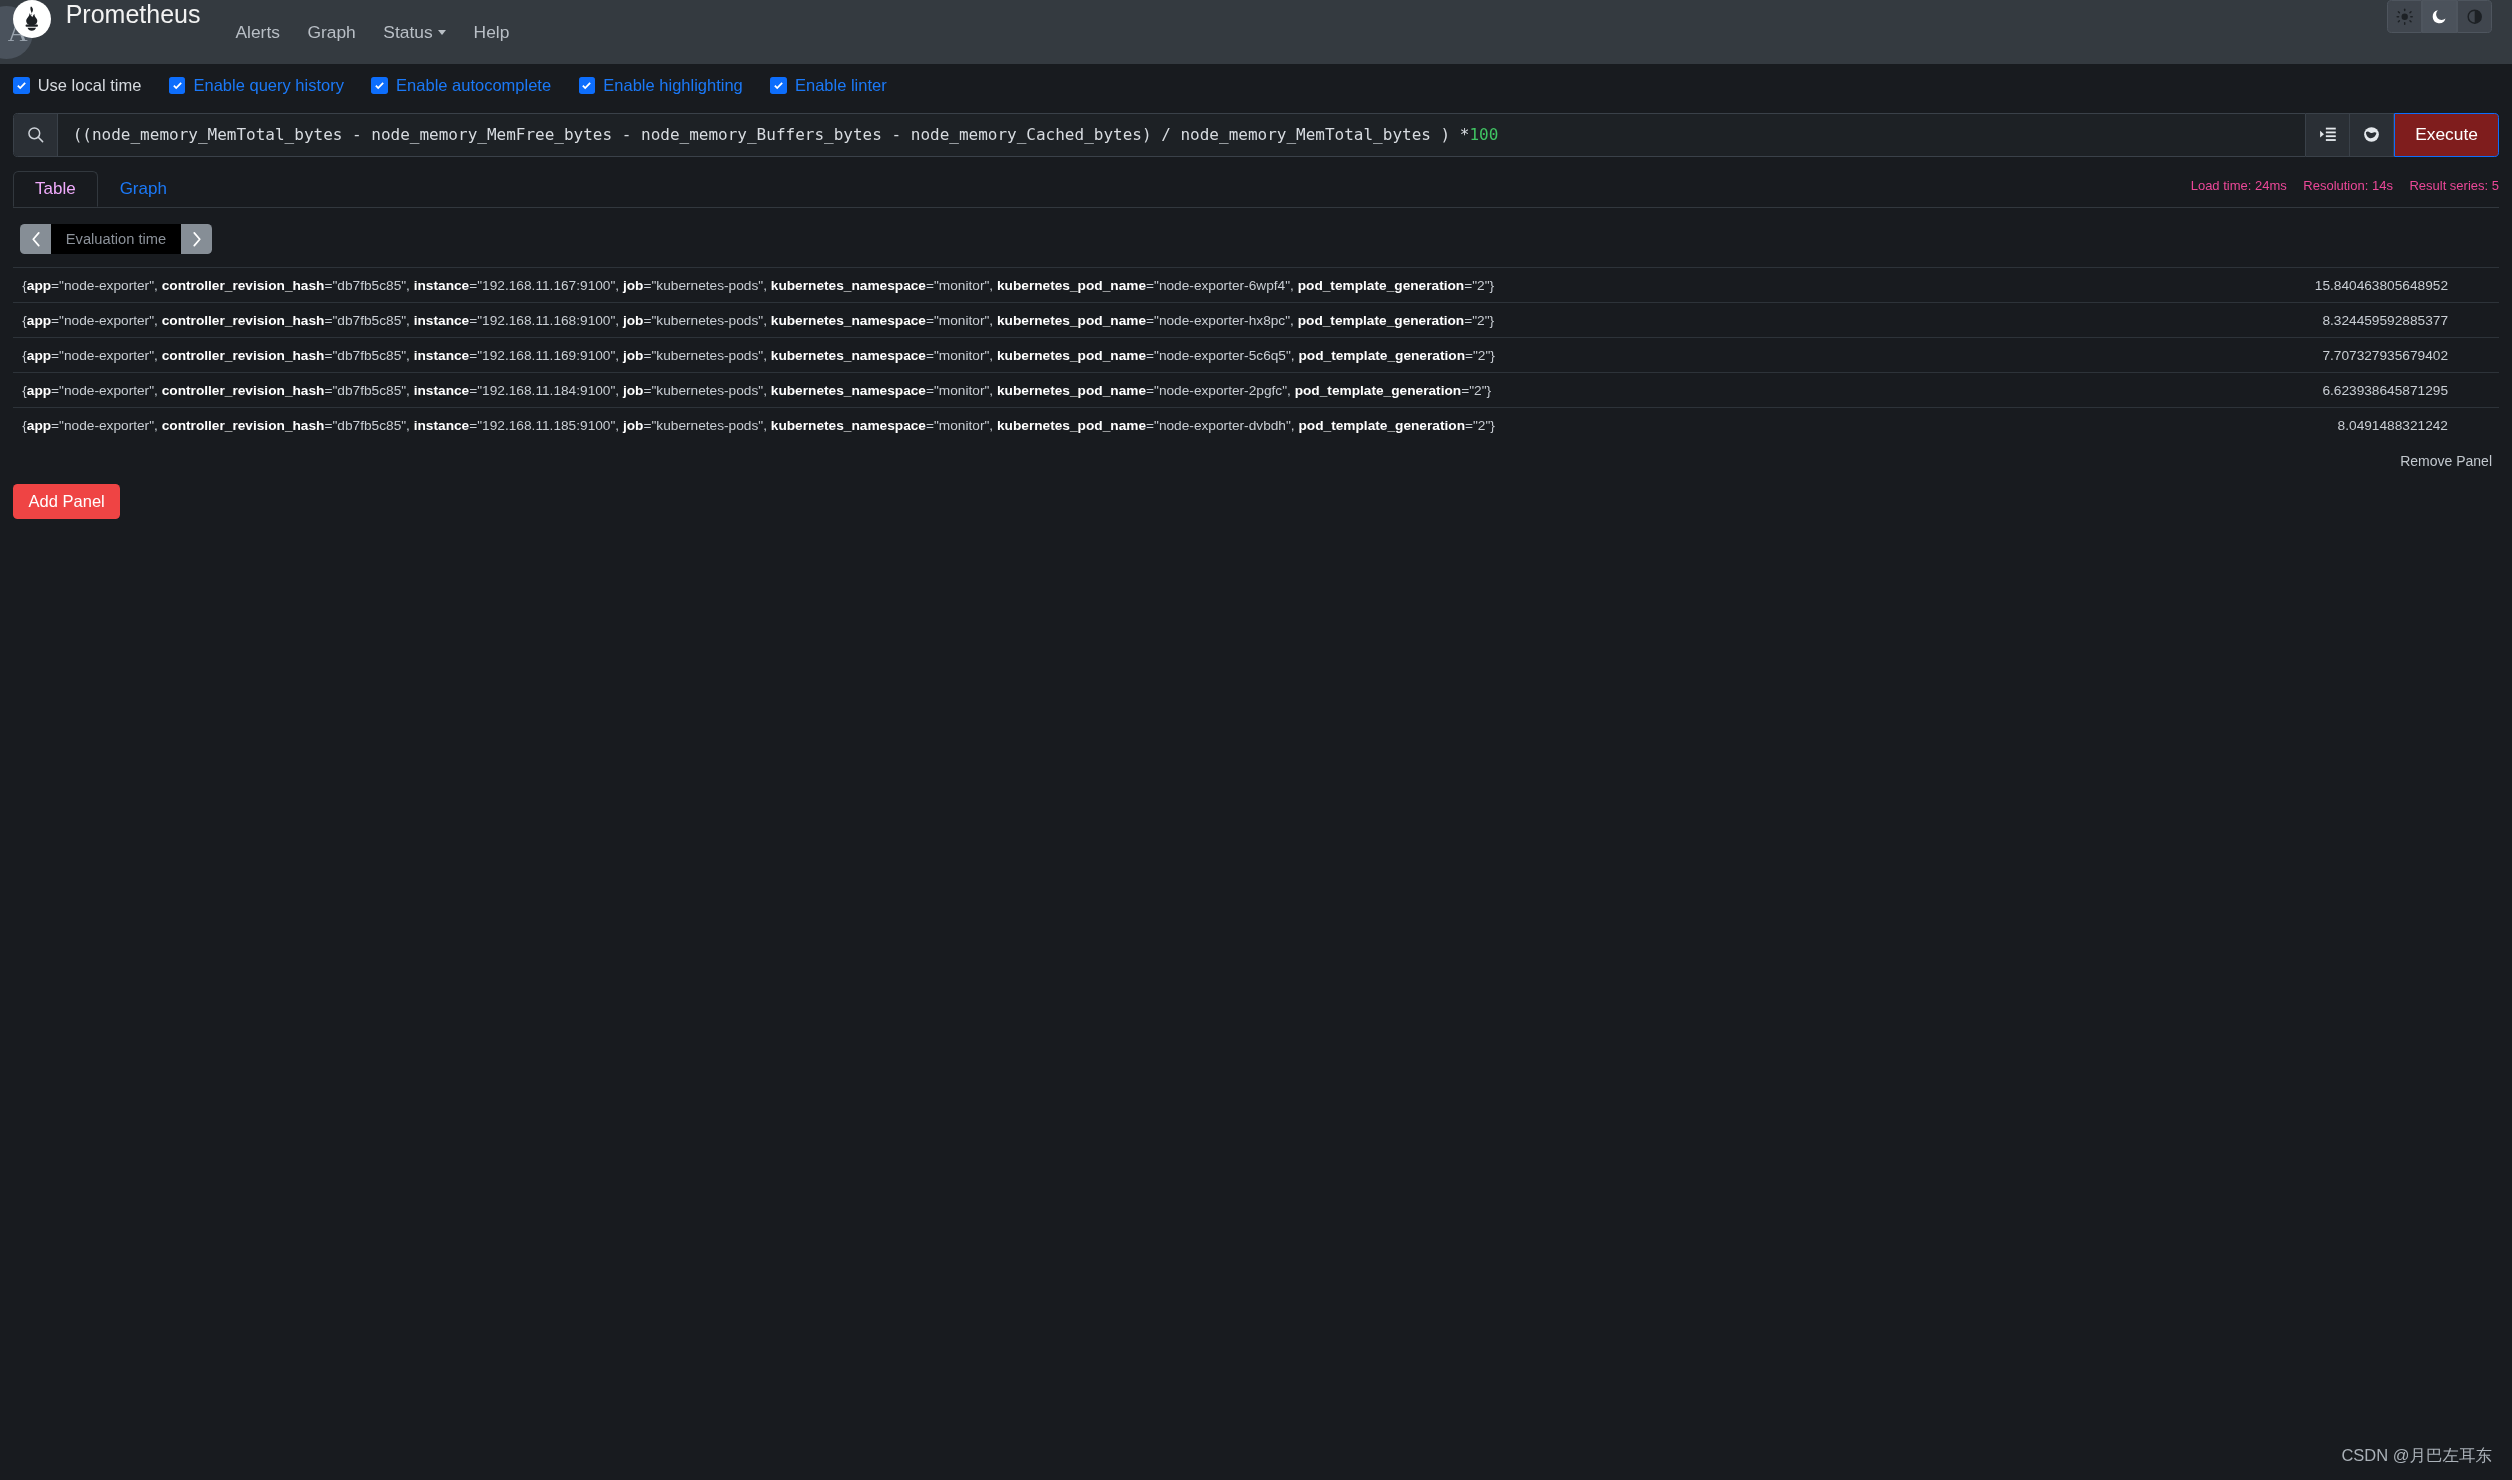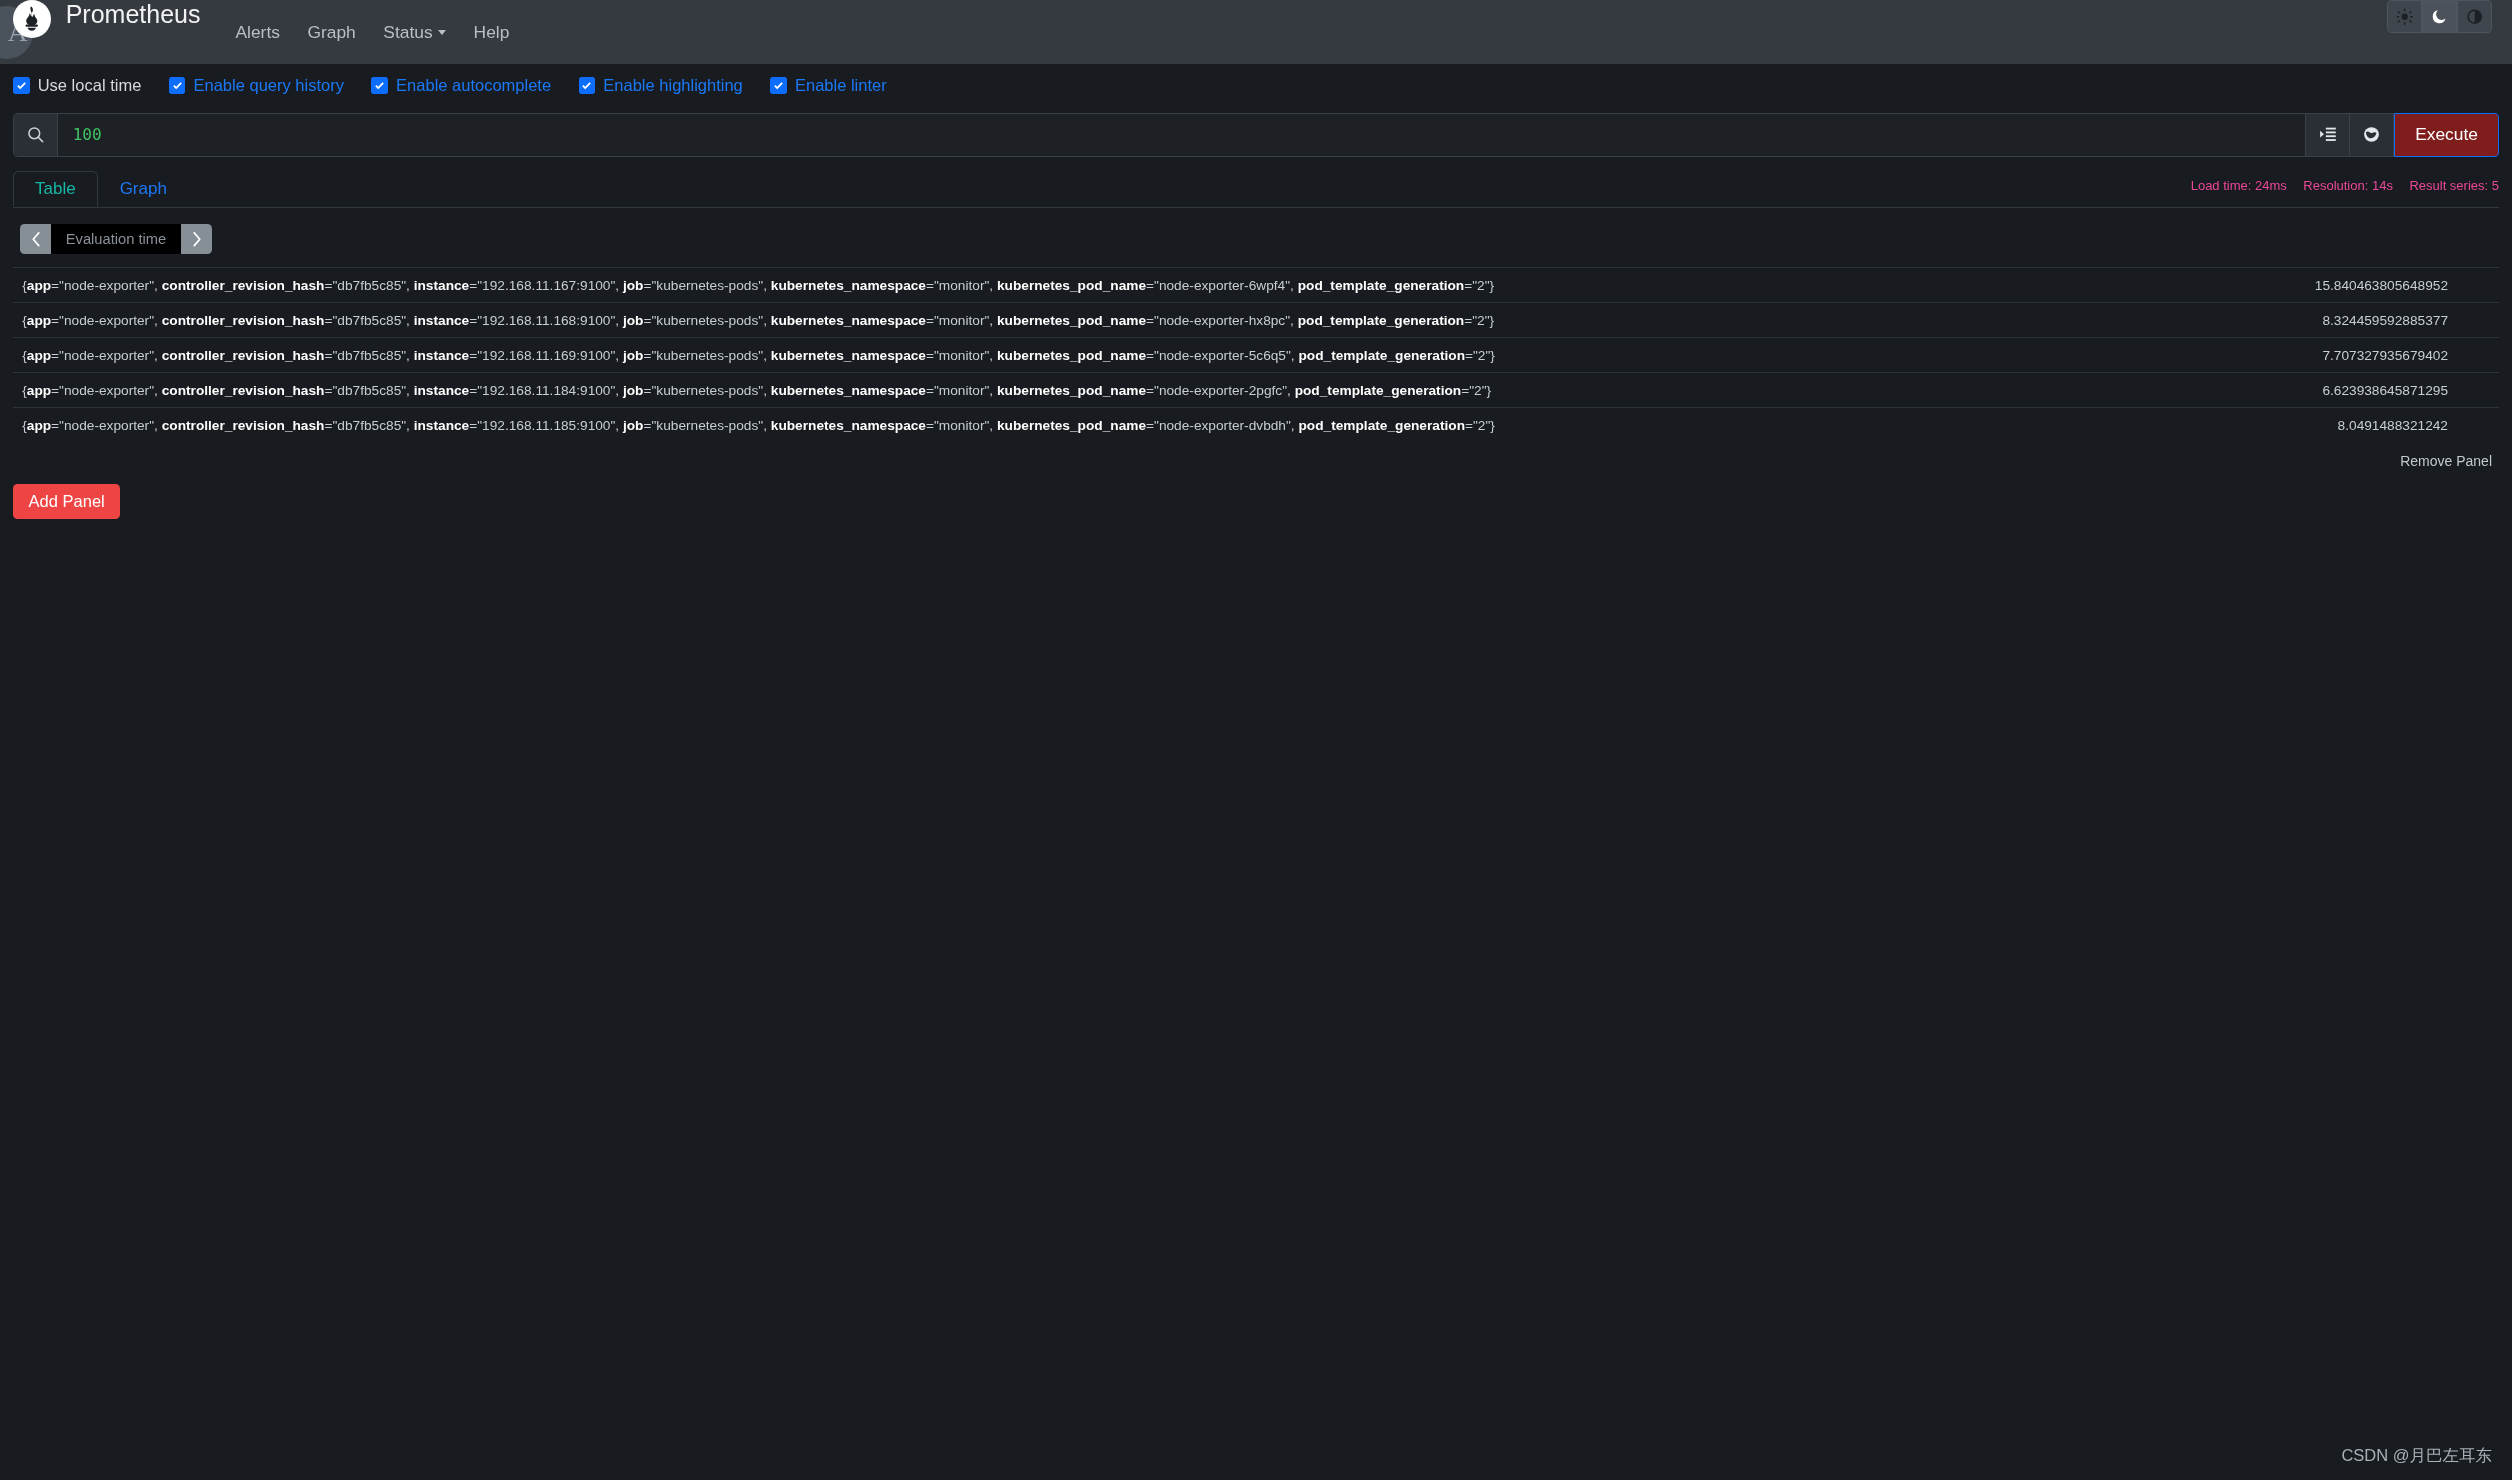--- a/index.html
+++ b/index.html
@@ -161,21 +161,21 @@
   }
   .tab {
     padding: 7.3px 21px;
     font-size: 17px;
     cursor: pointer;
     border: 0.9px solid transparent;
     border-radius: 5.5px 5.5px 0 0;
     margin-bottom: -0.9px;
   }
   .tab.active {
-    color: #14b8a6;
+    color: #f0abfc;
     background: #181b1f;
     border-color: #32383e #32383e #181b1f;
   }
   .tab.inactive { color: #1b79f7; }
   .stats {
     margin-left: auto;
     color: #ec4899;
     font-size: 13px;
     display: flex; gap: 16.5px;
     padding-bottom: 14px;
@@ -370,20 +370,21 @@
 
 <div class="query-row">
   <div class="query-input-wrap">
     <div class="search-icon-box">
       <svg width="19" height="19" viewBox="0 0 24 24">
         <circle cx="10.5" cy="10.5" r="6.8" fill="none" stroke="#cdd2d8" stroke-width="1.9"></circle>
         <line x1="15.5" y1="15.5" x2="21" y2="21" stroke="#cdd2d8" stroke-width="1.9" stroke-linecap="round"></line>
       </svg>
     </div>
     <div class="query-text">
+      <span>((node_memory_MemTotal_bytes - node_memory_MemFree_bytes - node_memory_Buffers_bytes - node_memory_Cached_bytes) / node_memory_MemTotal_bytes ) * </span>
         <span class="num">100</span>
     </div>
   </div>
   <div class="q-btn">
     <svg width="18.3" height="18.3" viewBox="0 0 24 24">
       <g fill="#e4e8ec">
         <rect x="9" y="3.5" width="13" height="2.4"></rect>
         <rect x="9" y="8.5" width="13" height="2.4"></rect>
         <rect x="9" y="13.5" width="13" height="2.4"></rect>
         <rect x="9" y="18.5" width="13" height="2.4"></rect>

